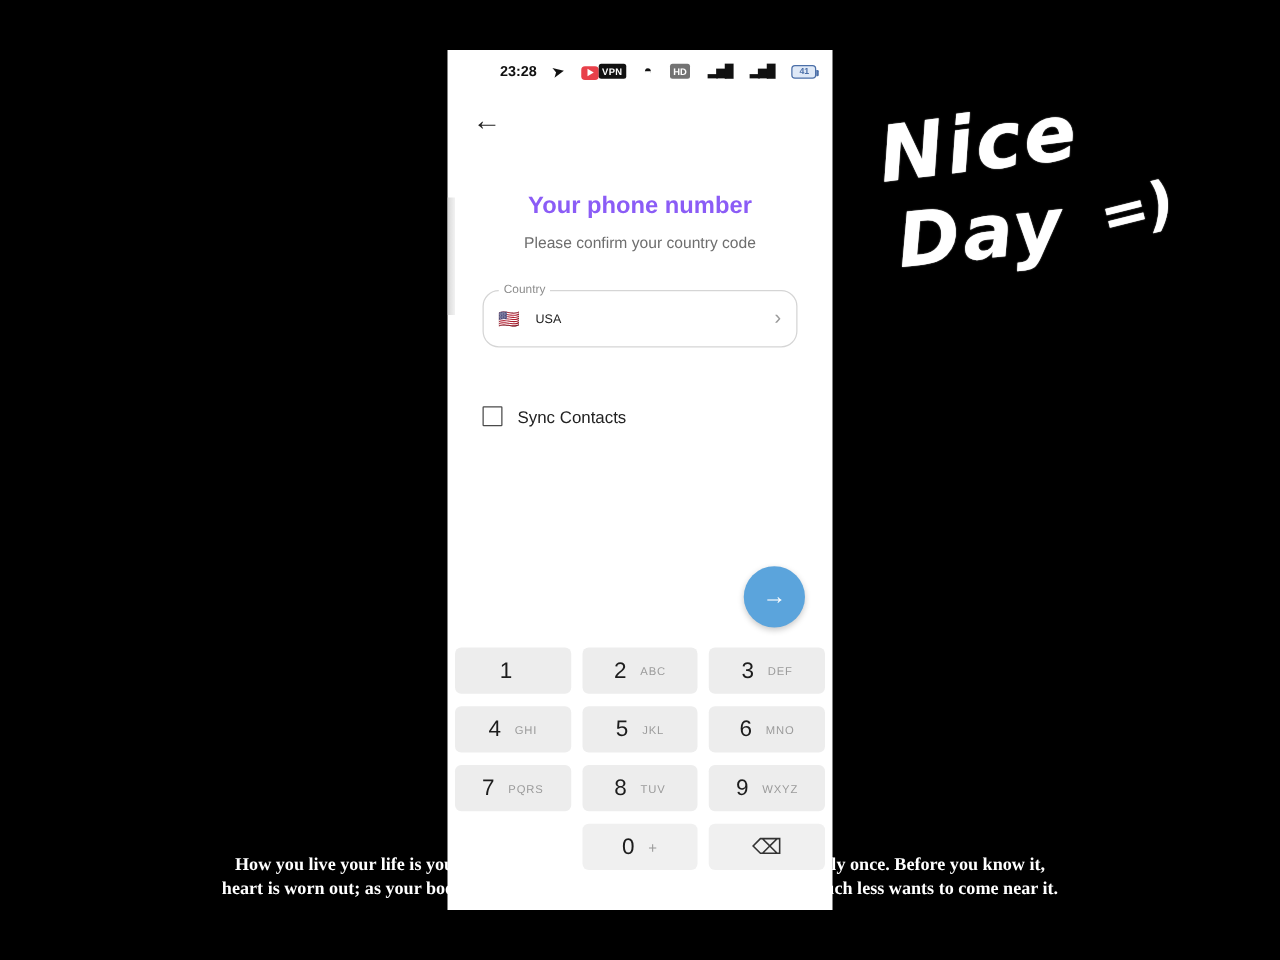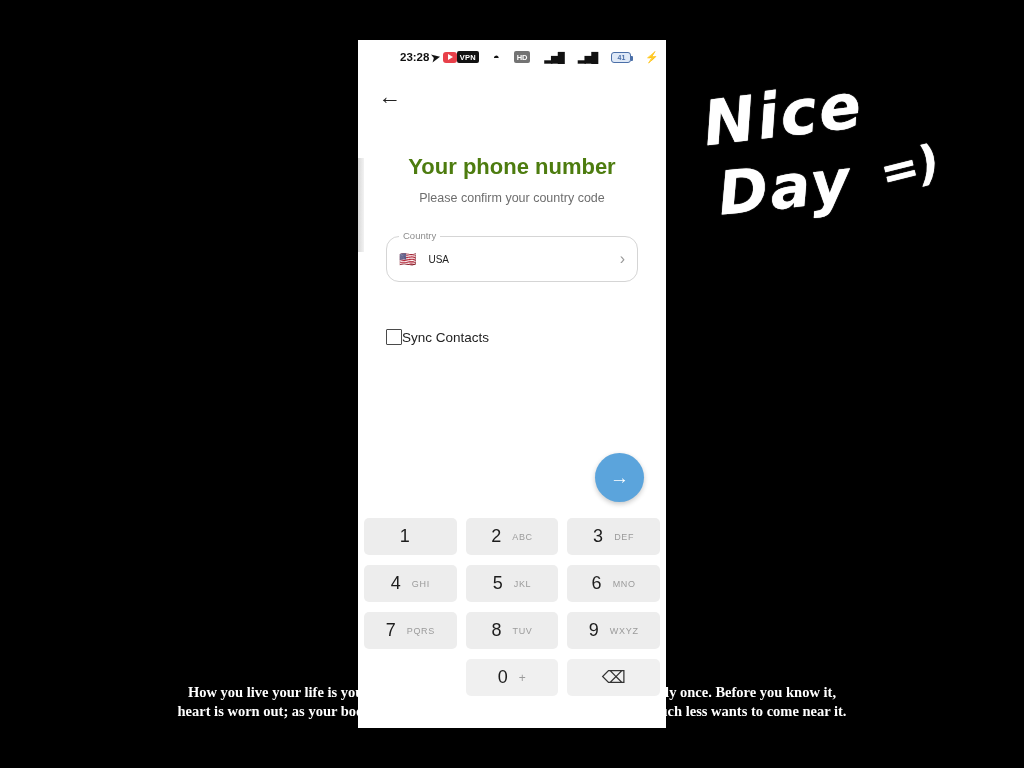--- a/index.html
+++ b/index.html
@@ -47,21 +47,21 @@
   .edge-strip {
     position: absolute; left: 0; top: 118px; width: 6px; height: 94px;
     background: linear-gradient(90deg,#d8d8d8,#f2f2f2);
   }
 
   
   .statusbar {
     height: 34px; display: flex; align-items: center;
     padding: 0 14px 0 42px; font-size: 11.5px; color: #111; font-weight: 600;
   }
-  .sb-left { display: flex; align-items: center; gap: 2px; }
+  .sb-left { display: flex; align-items: flex-end; gap: 13px; }
   .sb-right { margin-left: auto; display: flex; align-items: center; gap: 14px; }
   .plane-icon { font-size: 11px; transform: rotate(-12deg); display: inline-block; color: #111; }
   .yt-icon {
     width: 14px; height: 11px; background: #e8404a; border-radius: 3px;
     display: inline-flex; align-items: center; justify-content: center;
   }
   .yt-icon::after {
     content: ""; border-left: 5px solid #fff;
     border-top: 3px solid transparent; border-bottom: 3px solid transparent;
     margin-left: 1px;
@@ -86,21 +86,21 @@
     width: 2px; height: 5px; background: #4b6fa8; border-radius: 0 1px 1px 0;
   }
   .bolt { color: #3b6bd6; font-size: 11px; }
 
   
   .navbar { height: 44px; display: flex; align-items: center; padding-left: 20px; }
   .back-arrow { font-size: 23px; color: #222; line-height: 1; }
 
   
   .heading-wrap { text-align: center; margin-top: 36px; }
-  .title { font-size: 22px; font-weight: 700; color: #4d7c0f; }
+  .title { font-size: 19px; font-weight: 700; color: #8b5cf6; }
   .subtitle { margin-top: 10px; font-size: 12.5px; color: #6e6e6e; line-height: 16px; }
 
   
   .fields { padding: 0 28px; margin-top: 30px; }
   .field {
     position: relative; height: 46px; border: 1px solid #d5d5d5;
     border-radius: 13px; display: flex; align-items: center; padding: 0 12px;
   }
   .field.focused { border: 1.6px solid #5fb3de; }
   .field-label {
@@ -111,21 +111,21 @@
   .flag { font-size: 14px; margin-right: 12px; }
   .country-value { font-size: 10px; color: #222; }
   .chev { margin-left: auto; font-size: 16px; color: #9a9a9a; font-weight: 300; }
   .prefix { font-size: 14.5px; color: #222; width: 44px; padding-left: 4px; }
   .vdiv { width: 1px; height: 22px; background: #dcdcdc; margin-right: 16px; }
   .phone-value { font-size: 14.5px; color: #222; letter-spacing: .4px; }
 
   .field-gap { height: 22px; }
 
   
-  .check-row { display: flex; align-items: center; padding: 0 28px; margin-top: 25px; }
+  .check-row { display: flex; align-items: center; gap: 12px; padding: 0 28px; margin-top: 25px; }
   .checkbox { width: 16px; height: 16px; border: 1.7px solid #4a4a4a; border-radius: 1px; }
   .check-label { font-size: 13.5px; color: #222; }
 
   
   .fab {
     position: absolute; right: 22px; top: 413px;
     width: 49px; height: 49px; border-radius: 50%;
     background: #5ba4dc; display: flex; align-items: center; justify-content: center;
     box-shadow: 0 2px 5px rgba(0,0,0,.22);
   }

